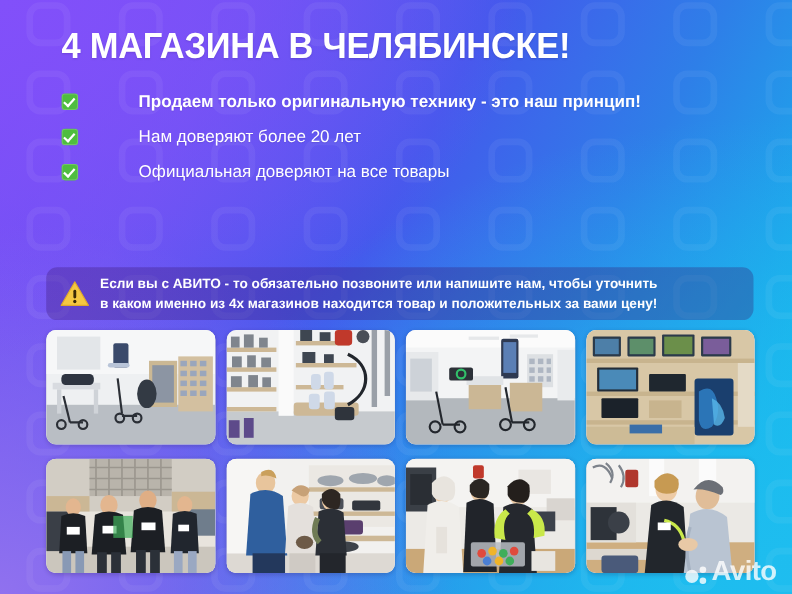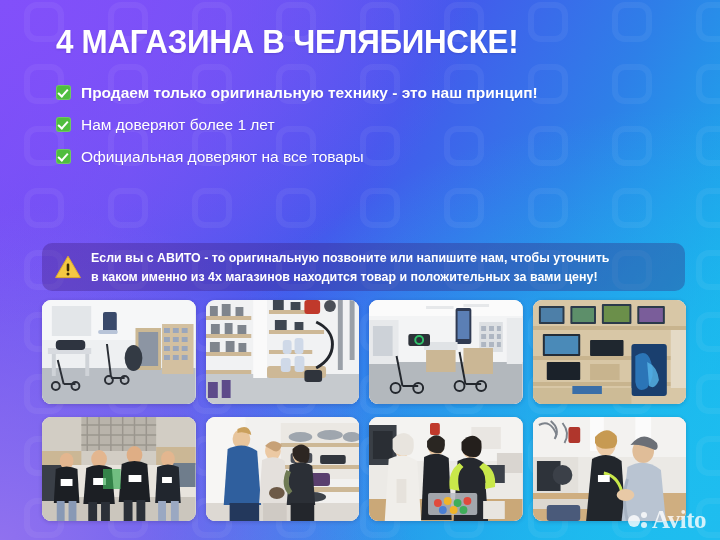--- a/index.html
+++ b/index.html
@@ -85,20 +85,21 @@
     border:solid #ffffff;
     border-width:0 2px 2px 0;
     transform:rotate(42deg);
   }
   .feature .ftext {
     color:#ffffff;
     font-size:15.5px;
     line-height:19px;
     white-space:nowrap;
     text-shadow:0 1px 1px rgba(40,10,90,.13);
+    margin-left:45px;
   }
   .feature.strong .ftext { font-weight:bold; font-size:15.5px; }
 
   
   .notice {
     position:absolute;
     left:42px; top:243px;
     width:643px; height:48px;
     border-radius:10px;
     background:rgba(55,20,105,.30);
@@ -140,24 +141,23 @@
     background:#d9dde3;
     box-shadow:0 1px 4px rgba(25,10,60,.20);
   }
   .photo svg { display:block; width:100%; height:100%; }
 
   
   .avito-mark {
     position:absolute;
     right:14px; bottom:8px;
     display:flex;
-    align-items:center;
+    align-items:flex-end;
     opacity:.80;
     pointer-events:none;
-    font-family:Liberation Serif, serif;
   }
   .avito-mark .dots { position:relative; width:21px; height:18px; margin-right:3px; }
   .avito-mark .dots i {
     position:absolute; display:block;
     border-radius:50%;
     background:#ffffff;
   }
   .avito-mark .dots i:nth-child(1){ width:12px;height:12px; left:0;  top:4px; }
   .avito-mark .dots i:nth-child(2){ width:6px; height:6px;  left:13px;top:1px; }
   .avito-mark .dots i:nth-child(3){ width:6px; height:6px;  left:13px;top:11px;}
@@ -262,41 +262,41 @@
 
   <ul class="features">
 
     <li class="feature strong">
       <span class="check"></span>
       <span class="ftext">Продаем только оригинальную технику - это наш принцип!</span>
     </li>
 
     <li class="feature">
       <span class="check"></span>
-      <span class="ftext">Нам доверяют более 1 лет</span>
+      <span class="ftext">Нам доверяют более 20 лет</span>
     </li>
 
 
     <li class="feature">
       <span class="check"></span>
       <span class="ftext">Официальная доверяют на все товары</span>
     </li>
 
   </ul>
 
   <div class="notice">
     <span class="warn-icon">
       <svg viewBox="0 0 28 26">
         <path d="M14 2.2 L26.4 23.6 H1.6 Z" fill="#F5C842" stroke="#E0A92C" stroke-width="1" stroke-linejoin="round"></path>
         <rect x="12.7" y="9.4" width="2.6" height="8" rx="1.3" fill="#3b2a05"></rect>
         <circle cx="14" cy="20.1" r="1.5" fill="#3b2a05"></circle>
       </svg>
     </span>
     <span>
-      <span class="ntext">Если вы с АВИТО - то оригинальную позвоните или напишите нам, чтобы уточнить</span><br>
+      <span class="ntext">Если вы с АВИТО - то обязательно позвоните или напишите нам, чтобы уточнить</span><br>
       <span class="ntext">в каком именно из 4х магазинов находится товар и положительных за вами цену!</span>
     </span>
   </div>
 
   <div class="gallery">
 
     <div class="grid-row">
 
       <div class="photo">
         <svg viewBox="0 0 156 104" preserveAspectRatio="none">

